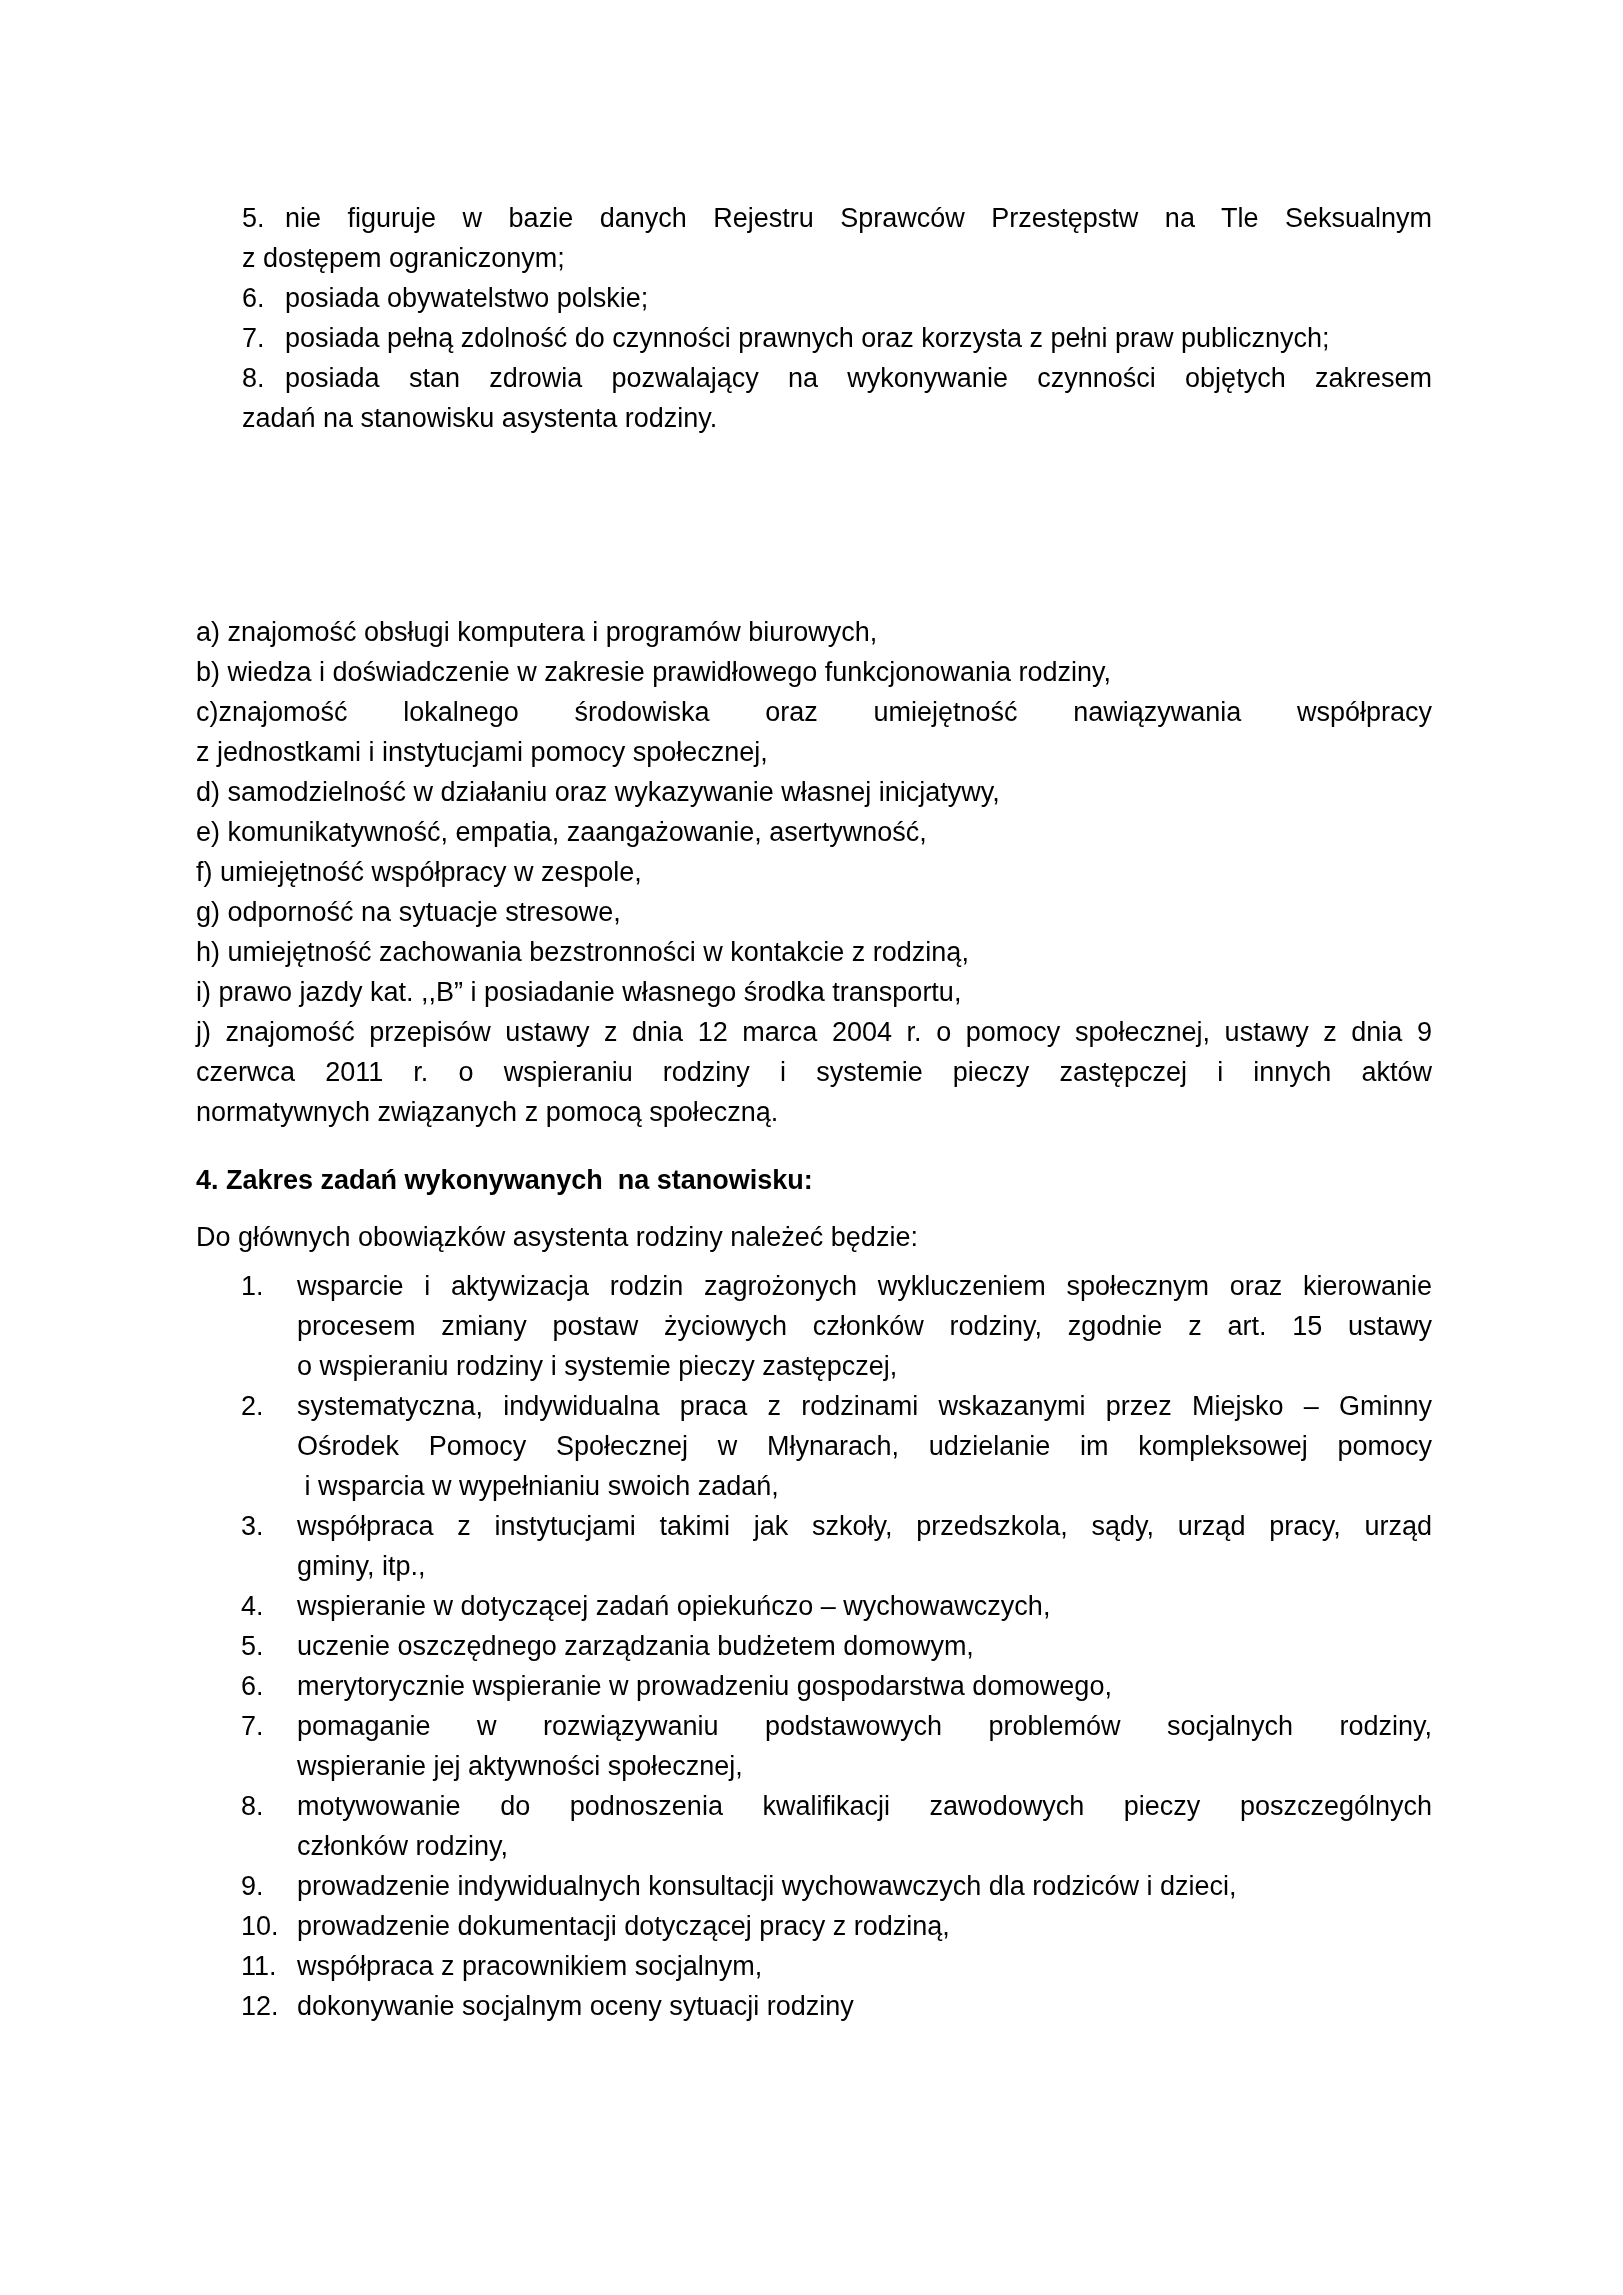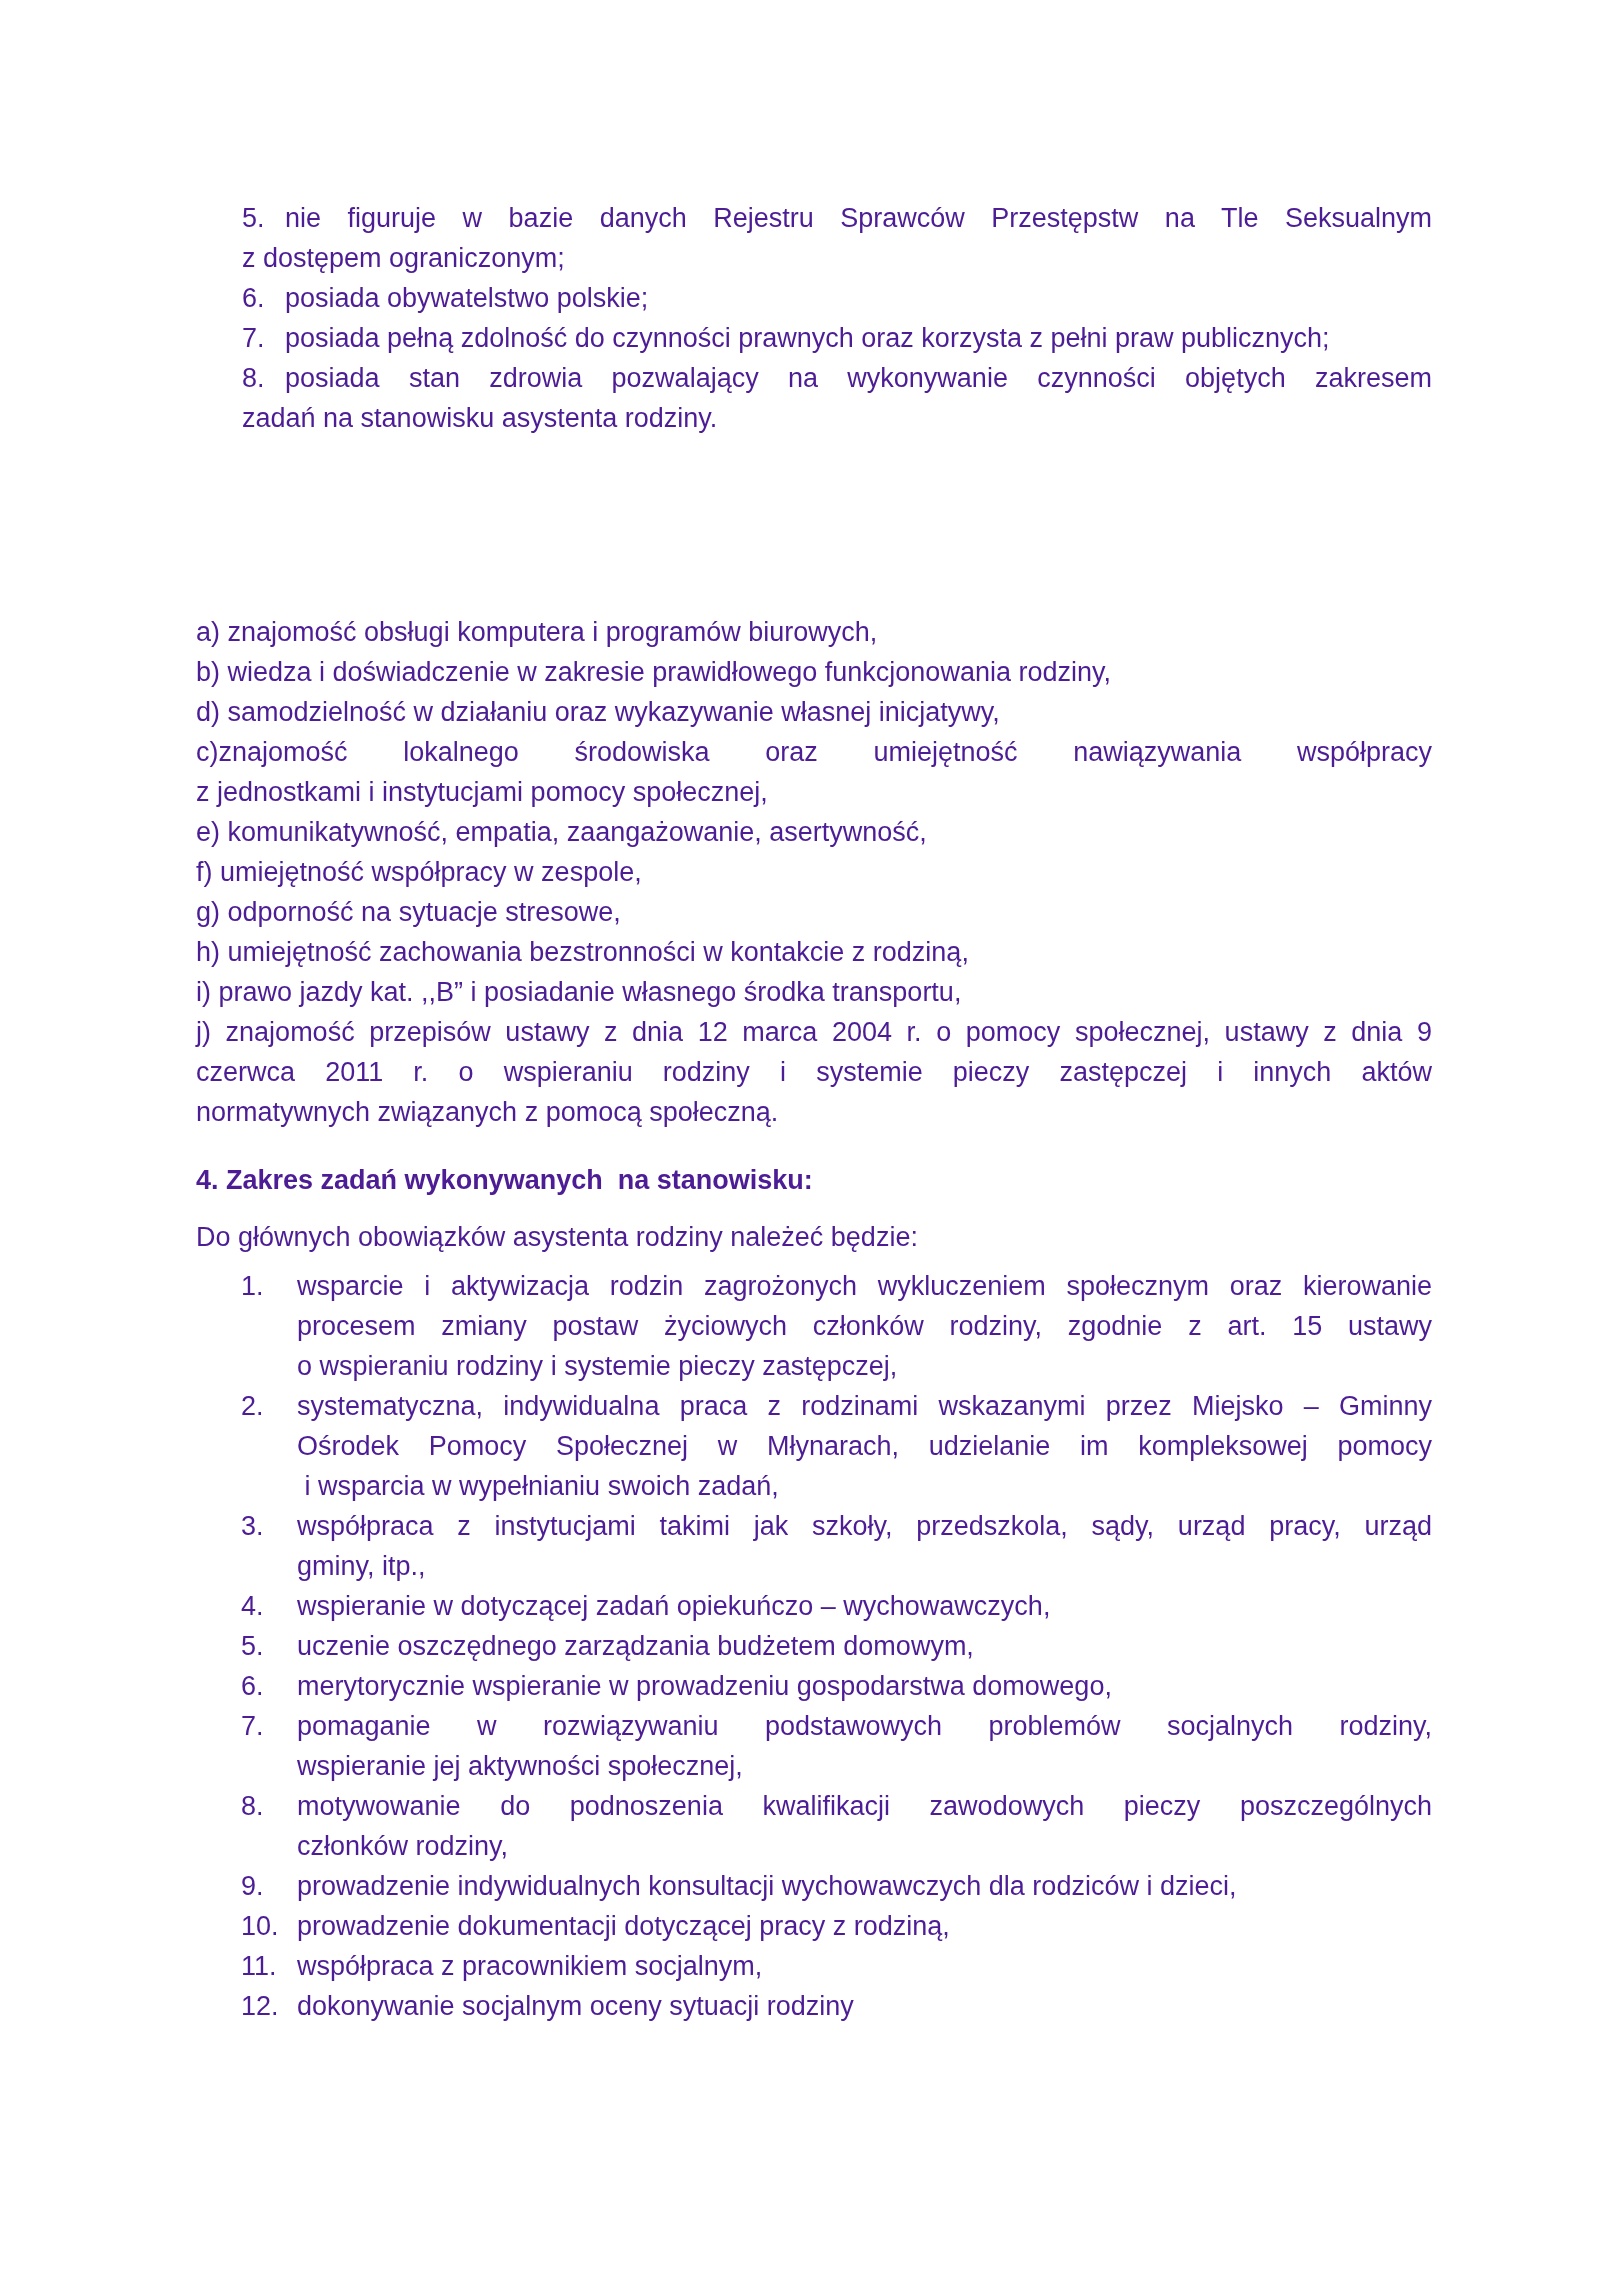--- a/index.html
+++ b/index.html
@@ -1,21 +1,21 @@
 <!DOCTYPE html>
 <html lang="pl" style="font-size:10.5px"><head>
 <meta charset="utf-8">
 <title>Document</title>
 <style>
   html,body{margin:0;padding:0;background:#ffffff;}
   .page{
     position:relative;
     width:1623px;height:2295px;
     background:#ffffff;
-    color:#4c1d95;
+    color:#000000;
     font-family:"Liberation Sans","DejaVu Sans",sans-serif;
     font-size:27px;
     line-height:40px;
     overflow:hidden;
   }
   .abs{position:absolute;left:196px;width:1236px;}
   .hd{font-weight:bold;}
   .line{white-space:normal;}
   .j{text-align:justify;text-align-last:justify;}
   
@@ -50,25 +50,25 @@
 
 
   <section class="abs" style="top:612px">
     <div>
       <div class="line">a) znajomość obsługi komputera i programów biurowych,</div>
     </div>
     <div>
       <div class="line">b) wiedza i doświadczenie w zakresie prawidłowego funkcjonowania rodziny,</div>
     </div>
     <div>
-      <div class="line">d) samodzielność w działaniu oraz wykazywanie własnej inicjatywy,</div>
+      <div class="line j">c)znajomość lokalnego środowiska oraz umiejętność nawiązywania współpracy</div>
+      <div class="line">z jednostkami i instytucjami pomocy społecznej,</div>
     </div>
     <div>
-      <div class="line j">c)znajomość lokalnego środowiska oraz umiejętność nawiązywania współpracy</div>
-      <div class="line">z jednostkami i instytucjami pomocy społecznej,</div>
+      <div class="line">d) samodzielność w działaniu oraz wykazywanie własnej inicjatywy,</div>
     </div>
     <div>
       <div class="line">e) komunikatywność, empatia, zaangażowanie, asertywność,</div>
     </div>
     <div>
       <div class="line">f) umiejętność współpracy w zespole,</div>
     </div>
     <div>
       <div class="line">g) odporność na sytuacje stresowe,</div>
     </div>

